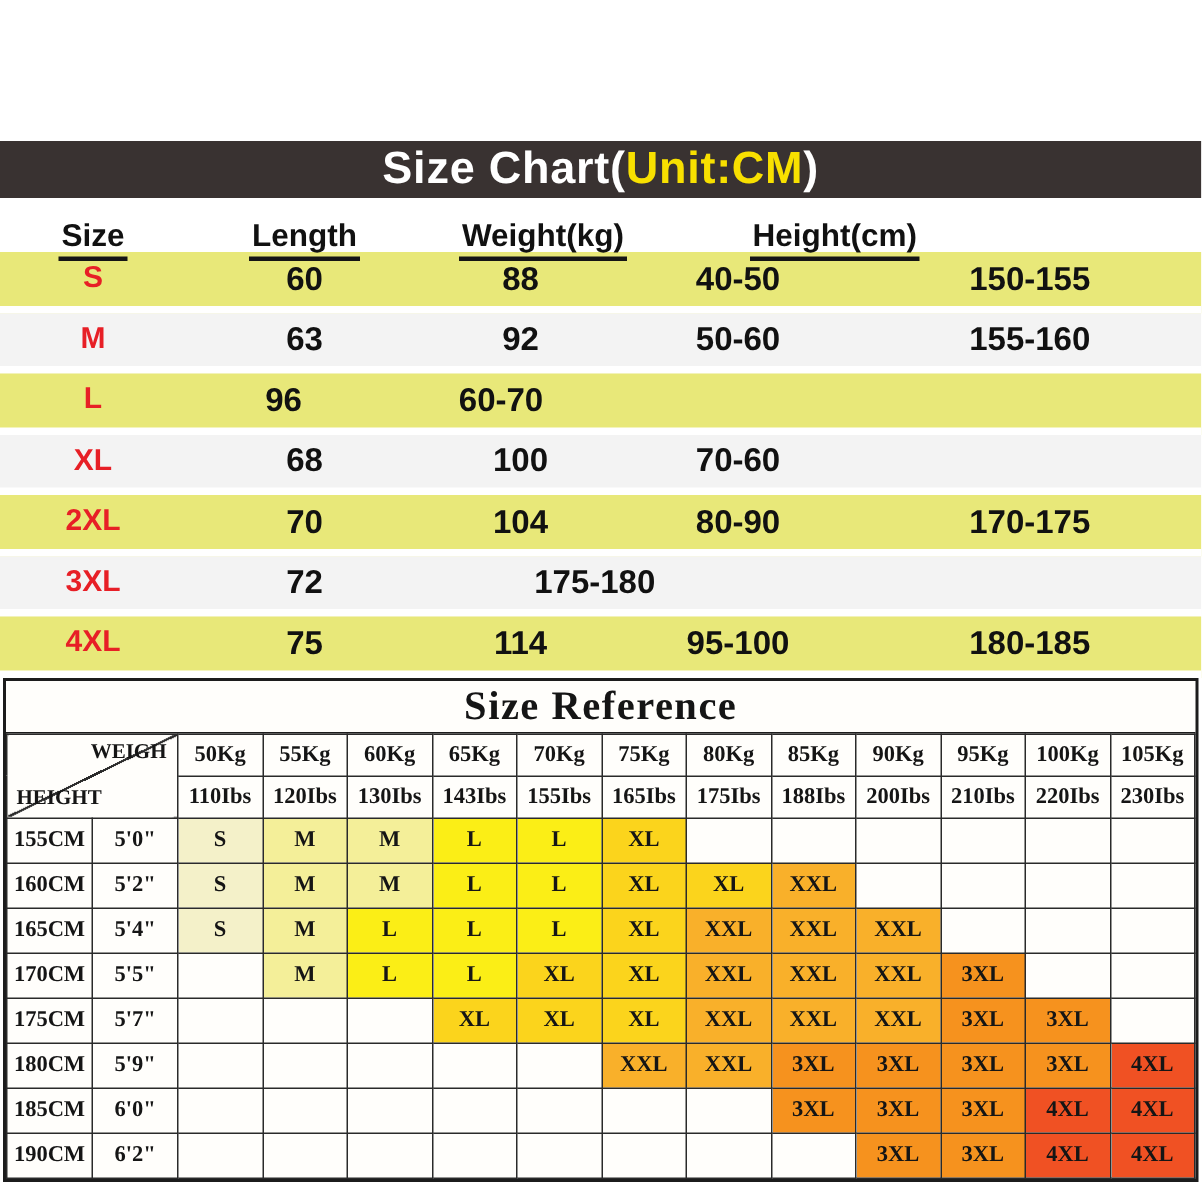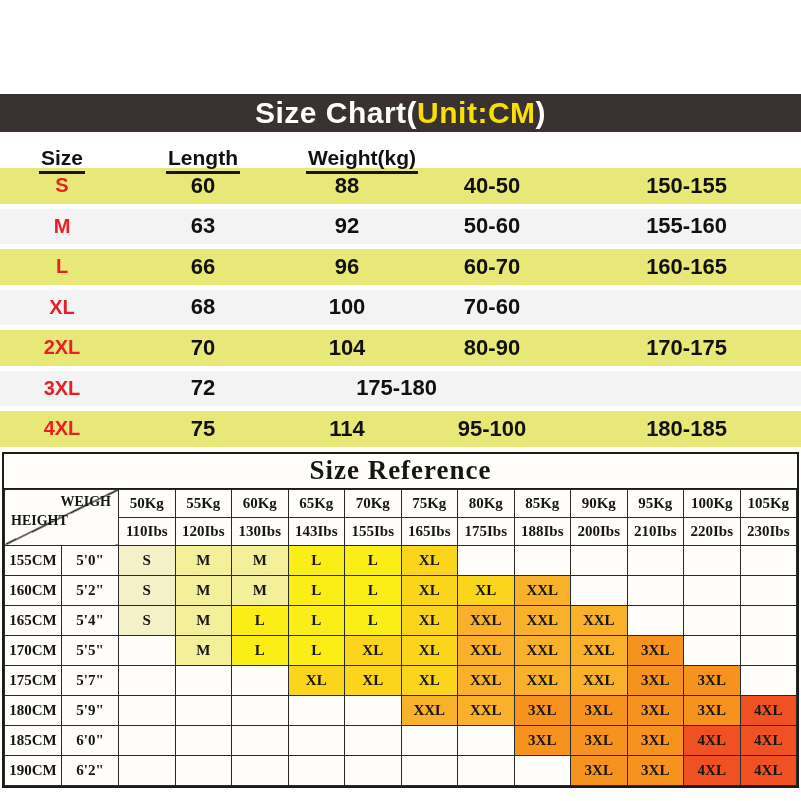--- a/index.html
+++ b/index.html
@@ -26,21 +26,21 @@
              font-weight:bold;font-size:27px;color:#151515;letter-spacing:1px;}
   table.ref{width:100%;border-collapse:collapse;table-layout:fixed;
             font-family:"Liberation Serif","DejaVu Serif",serif;font-weight:bold;color:#151515;}
   table.ref td{border:1px solid #2a2a2a;text-align:center;vertical-align:middle;
                font-size:15px;padding:0;height:29px;overflow:hidden;}
   table.ref tr.hdr td{height:27px;font-size:15px;}
   td.corner{position:relative;
      background:linear-gradient(to bottom right,transparent calc(50% - 0.8px),
                 #2a2a2a calc(50% - 0.8px),#2a2a2a calc(50% + 0.8px),transparent calc(50% + 0.8px));}
   td.corner .cw{position:absolute;top:4px;right:7px;font-size:14px;}
-  td.corner .ch{position:absolute;bottom:16px;left:6px;font-size:14px;}
+  td.corner .ch{position:absolute;bottom:4px;left:6px;font-size:14px;}
   td.ftcol{font-size:14px;}
 </style>
 </head>
 <body>
 
 <div class="page" style="--page-bg: #ffffff; --bar-bg: #393231; --title-fg: #ffffff; --unit-fg: #f8e000; --row-yellow: #e8e879; --row-gray: #f3f3f3; --size-red: #e71f26;">
   <div class="top-spacer"></div>
 
   <div class="title-bar">
     <span><span>Size Chart(</span><span class="unit">Unit:CM</span><span>)</span></span>
@@ -48,44 +48,45 @@
 
   <div class="col-headers">
       <div class="hcell c0">
         <span class="hline">Size</span>
       </div>
       <div class="hcell c1">
         <span class="hline">Length</span>
       </div>
       <div class="hcell c3">
         <span class="hline">Weight(kg)</span>
+      </div>
+      <div class="hcell c4">
+        <span class="hline">Height(cm)</span>
       </div>
     </div>
 
   <div class="size-rows">
       <div class="srow yellow">
         <div class="cell c0 redsize">S</div>
         <div class="cell c1">60</div>
         <div class="cell c2">88</div>
         <div class="cell c3">40-50</div>
         <div class="cell c4">150-155</div>
       </div>
       <div class="srow gray">
         <div class="cell c0 redsize">M</div>
         <div class="cell c1">63</div>
         <div class="cell c2">92</div>
         <div class="cell c3">50-60</div>
         <div class="cell c4">155-160</div>
       </div>
       <div class="srow yellow">
         <div class="cell c0 redsize">L</div>
-        <div class="cell c1">66</div>
         <div class="cell c2">96</div>
         <div class="cell c3">60-70</div>
-        <div class="cell c4">160-165</div>
       </div>
       <div class="srow gray">
         <div class="cell c0 redsize">XL</div>
         <div class="cell c1">68</div>
         <div class="cell c2">100</div>
         <div class="cell c3">70-60</div>
       </div>
       <div class="srow yellow">
         <div class="cell c0 redsize">2XL</div>
         <div class="cell c1">70</div>

